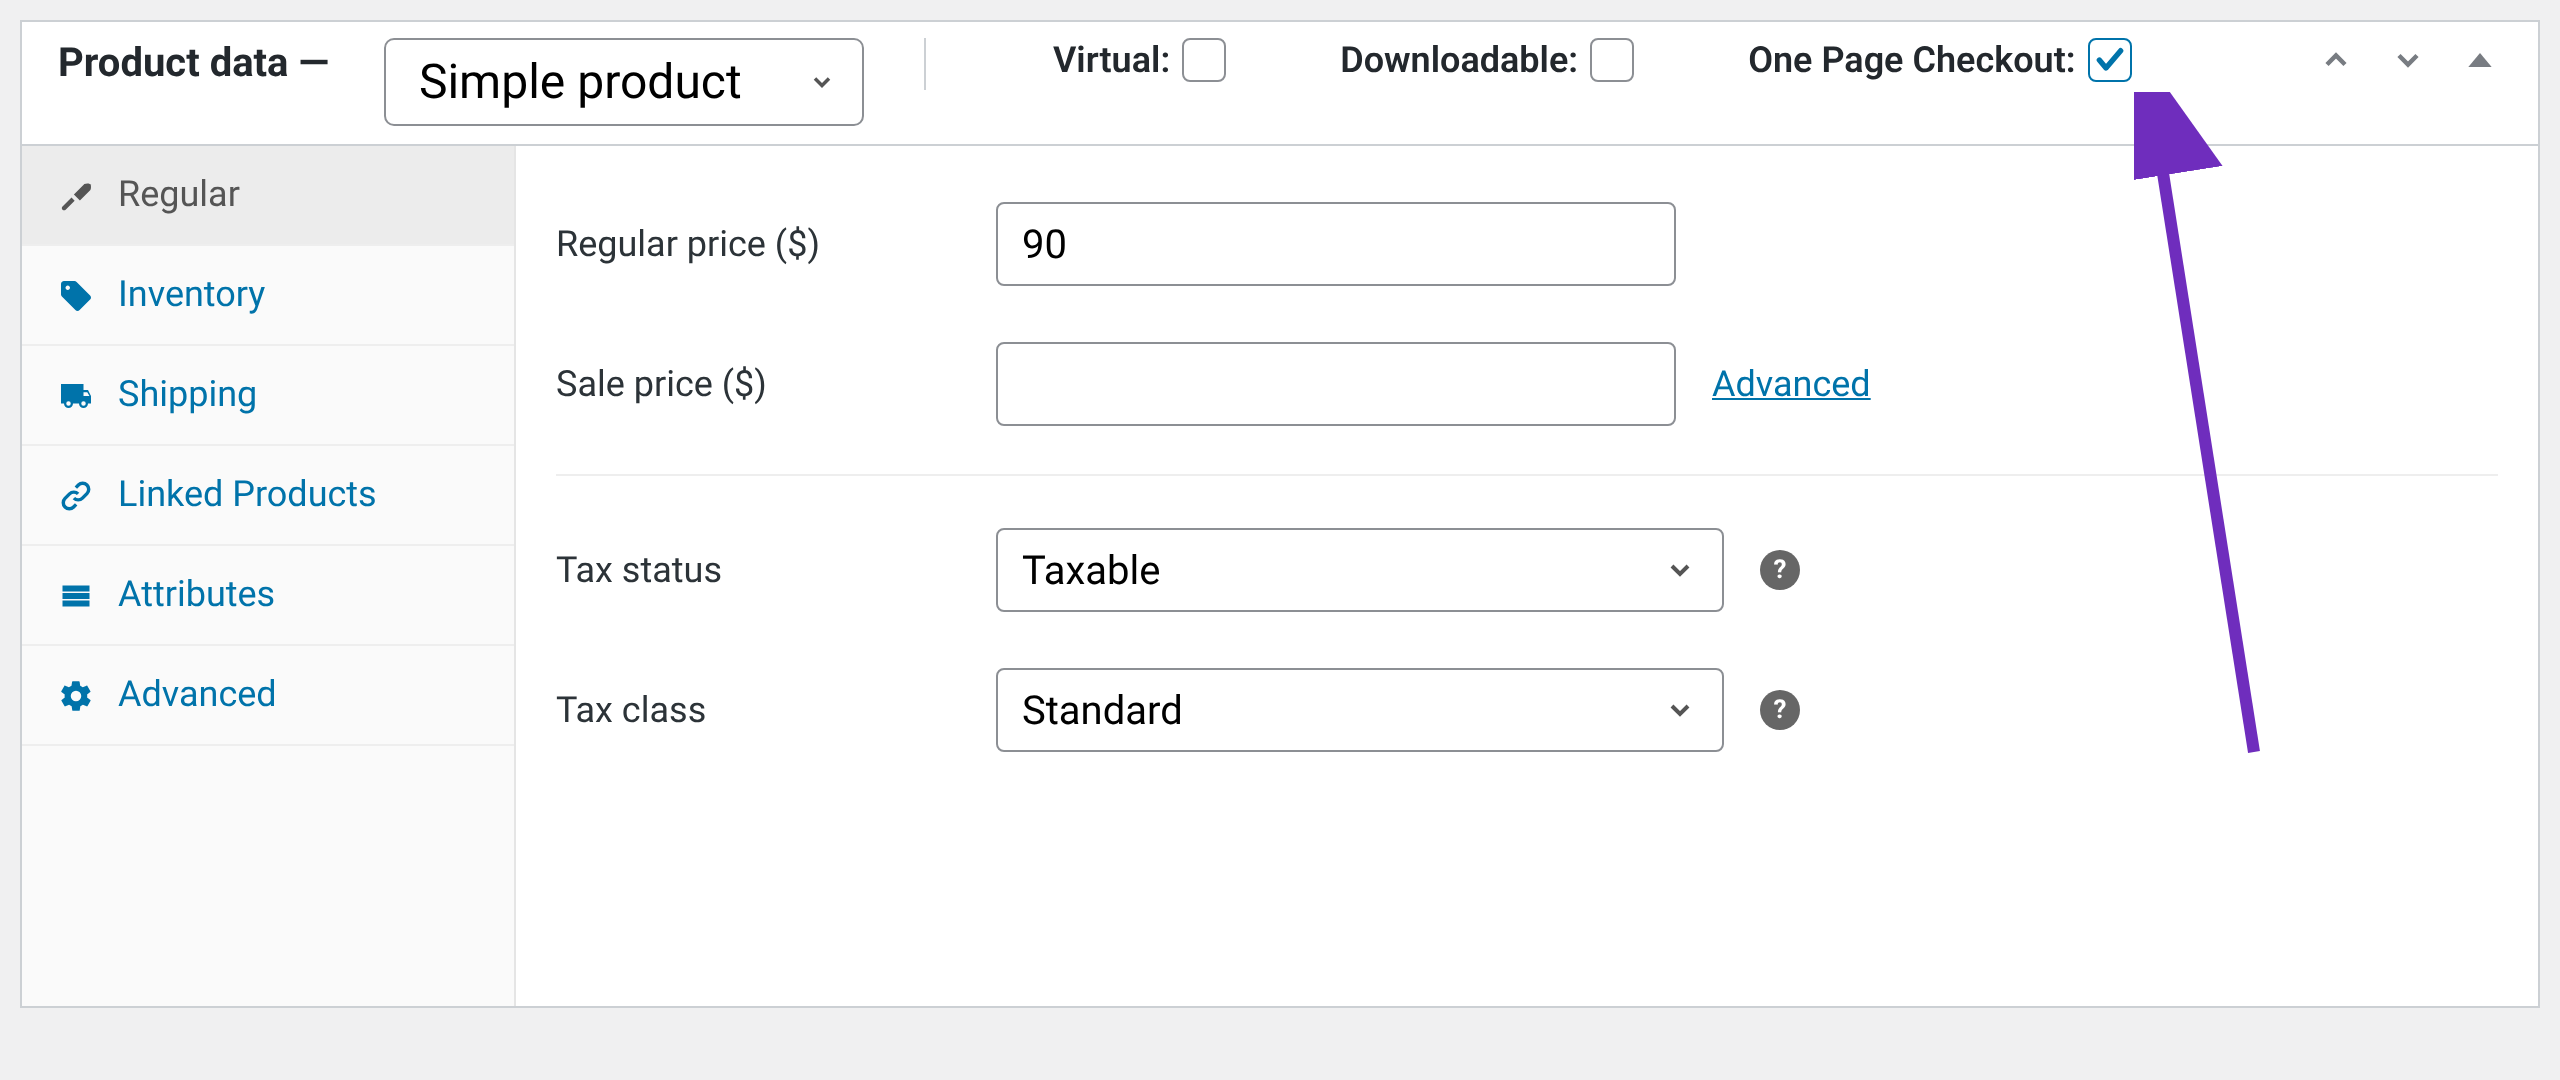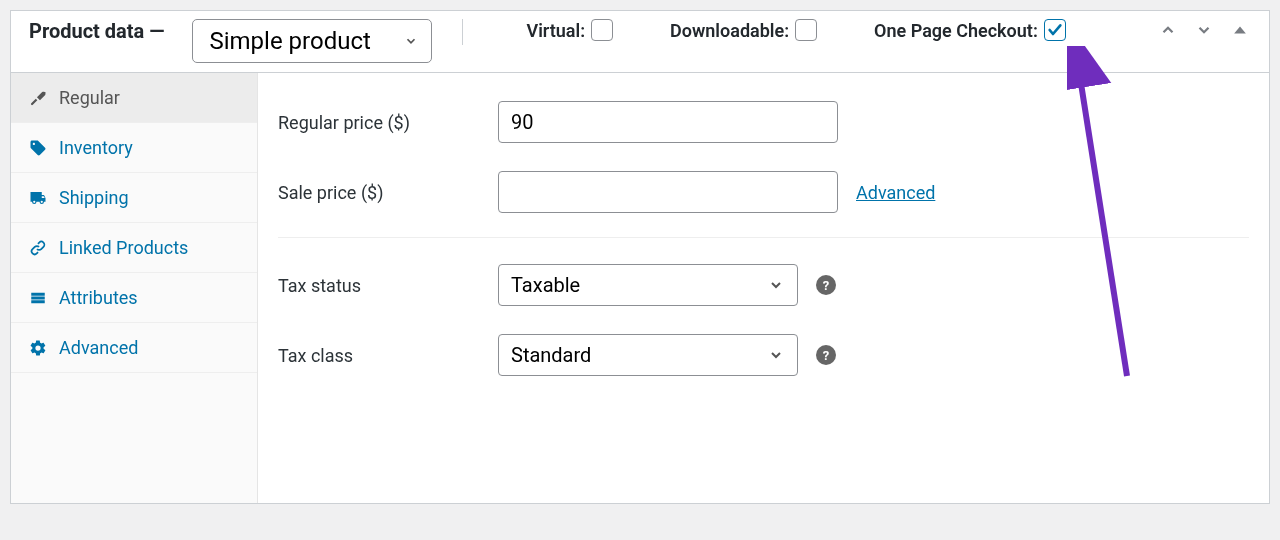--- a/index.html
+++ b/index.html
@@ -69,21 +69,21 @@
   .ic{width:18px;height:18px;fill:var(--blue);color:var(--blue);flex-shrink:0;}
   
   .content{flex:1;padding:14px 20px;}
   .form-row{display:flex;align-items:center;padding:14px 0;}
   .form-row.sep{border-top:1px solid #eee;margin-top:10px;padding-top:26px;}
   .form-label{width:220px;font-size:18px;color:#2c3338;}
   .text-input{
     width:340px;font-size:20px;padding:8px 12px;
     border:1px solid #8c8f94;border-radius:4px;background:#fff;
   }
-  .select-wrap{position:relative;width:300px;}
+  .select-wrap{position:relative;width:364px;}
   .select-input{
     width:100%;appearance:none;font-size:20px;padding:8px 44px 8px 12px;
     border:1px solid #8c8f94;border-radius:4px;background:#fff;cursor:pointer;
   }
   .sel-caret2{position:absolute;right:14px;top:50%;transform:translateY(-50%);pointer-events:none;}
   .link-sched{margin-left:18px;color:var(--blue);font-size:18px;text-decoration:underline;cursor:pointer;}
   .help{width:20px;height:20px;border-radius:50%;background:#666;color:#fff;display:flex;align-items:center;justify-content:center;font-size:13px;font-weight:700;margin-left:18px;cursor:help;}
   
   .anno-arrow{position:absolute;left:1056px;top:35px;pointer-events:none;}
 </style>

